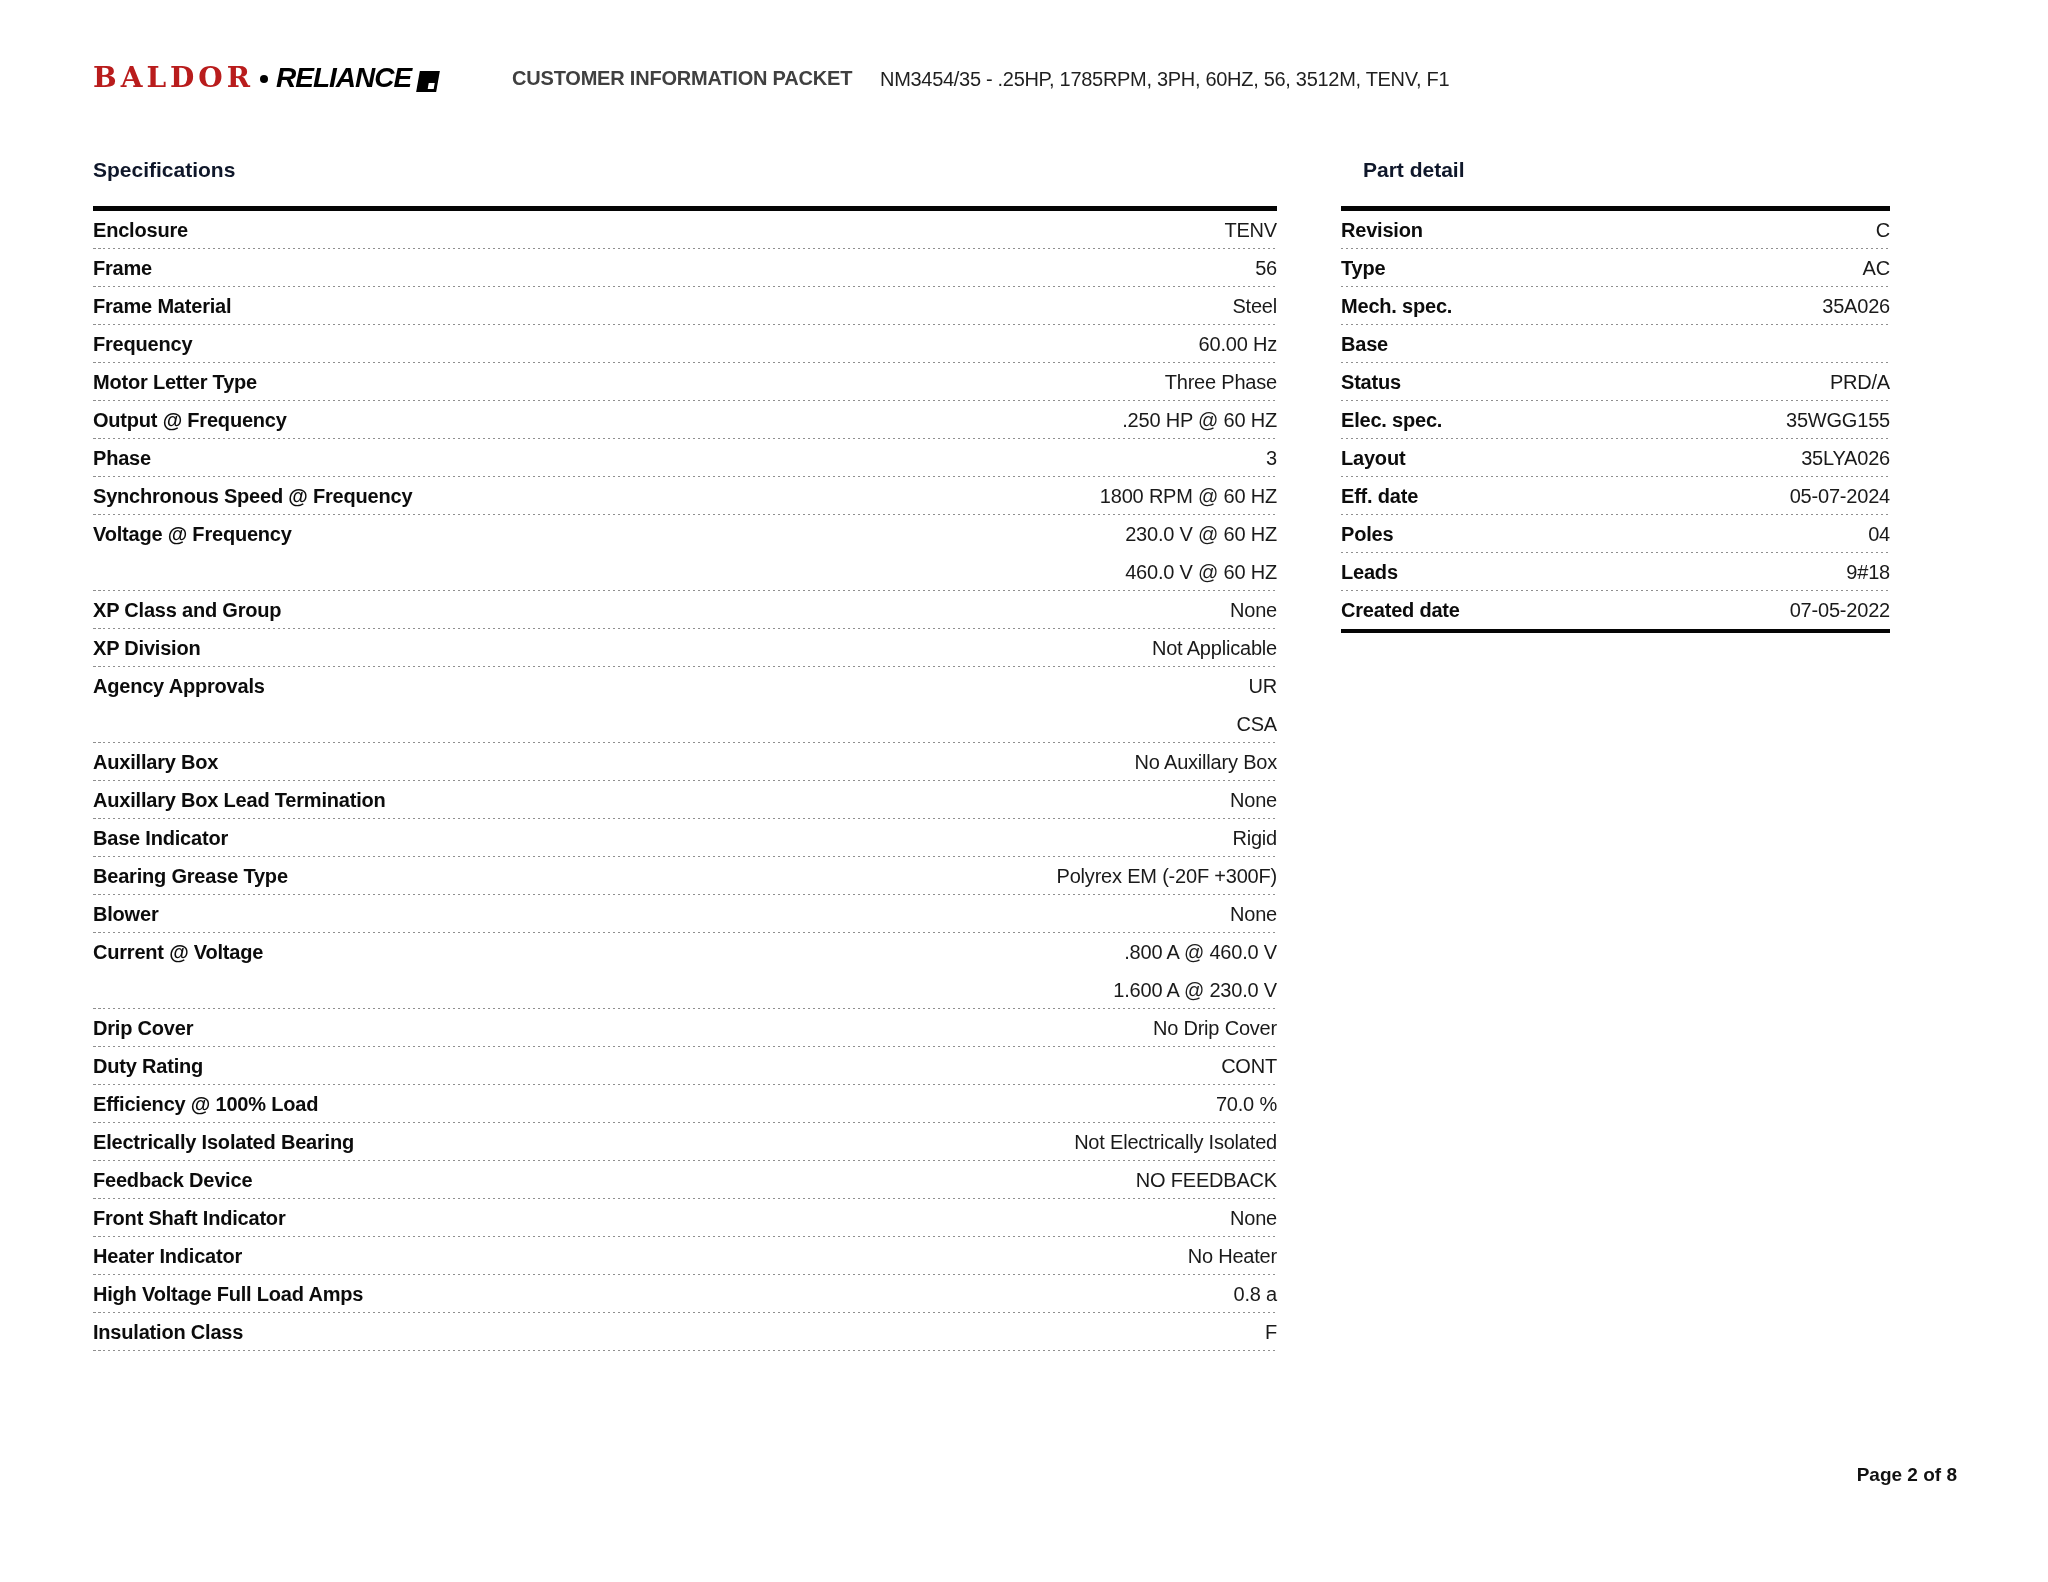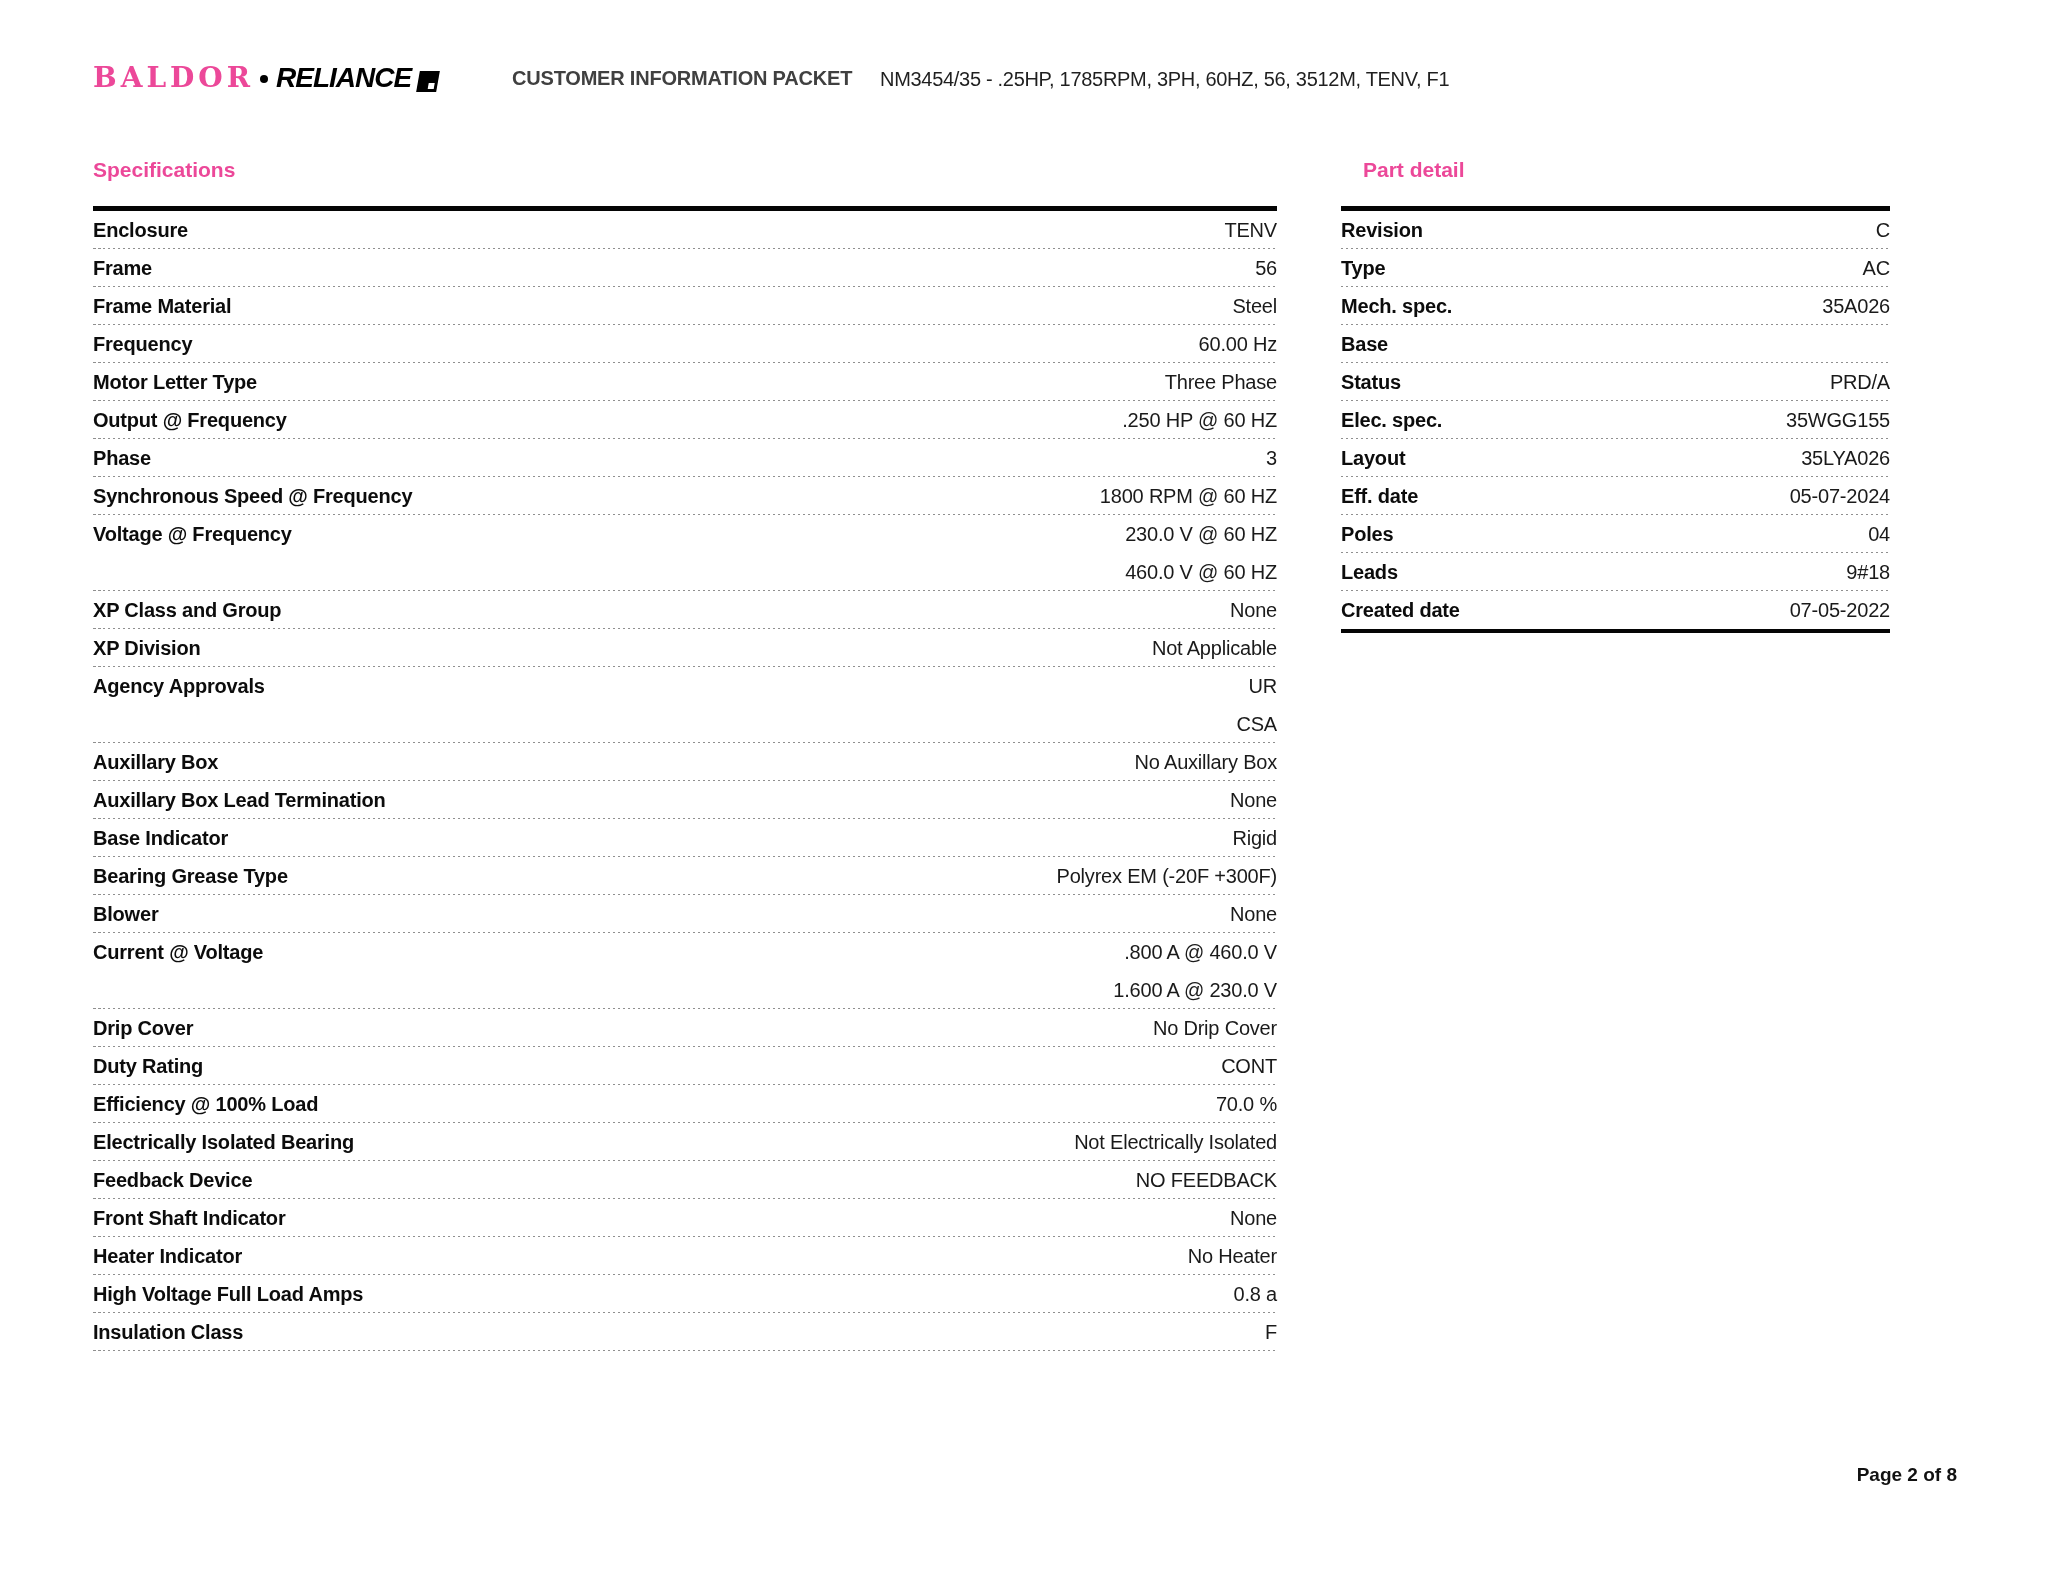--- a/index.html
+++ b/index.html
@@ -8,21 +8,21 @@
     background:#ffffff; color:#111;
     font-family:"Liberation Sans", sans-serif;
     overflow:hidden;
   }
 
   
   .header { position:absolute; left:93px; top:60px; height:36px; width:1870px; }
   .logo { position:absolute; left:0; top:2px; display:flex; align-items:center; height:32px; }
   .logo-baldor {
     font-family:"DejaVu Serif", serif; font-weight:bold; font-size:28px;
-    letter-spacing:4px; color:#ec4899; line-height:32px;
+    letter-spacing:4px; color:#b91c1c; line-height:32px;
   }
   .logo-dot { width:8px; height:8px; background:#000; border-radius:50%; margin:2px 8px 0 6px; }
   .logo-reliance {
     font-family:"Liberation Sans", sans-serif; font-weight:bold; font-style:italic;
     font-size:28px; letter-spacing:-1px; color:#000; line-height:32px;
   }
   .logo-mark {
     display:inline-block; width:20px; height:21px; background:#000;
     transform:skewX(-10deg); position:relative; margin-left:7px; margin-top:6px;
   }
@@ -33,21 +33,21 @@
     position:absolute; left:419px; top:0; line-height:36px;
     font-size:20px; font-weight:bold; letter-spacing:-0.2px; color:#404040; white-space:nowrap;
   }
   .product-line {
     position:absolute; left:787px; top:1px; line-height:36px;
     font-size:20px; font-weight:normal; letter-spacing:-0.3px; color:#1f1f1f; white-space:nowrap;
   }
 
   
   .section-title {
-    position:absolute; top:158px; font-size:21px; font-weight:bold; color:#ec4899;
+    position:absolute; top:158px; font-size:21px; font-weight:bold; color:#0f172a;
   }
   .section-title.spec { left:93px; }
   .section-title.part { left:1363px; }
 
   
   .t-table { position:absolute; top:206px; border-top:5px solid #050505; }
   .t-table.spec { left:93px;  width:1184px; }
   .t-table.part { left:1341px; width:549px; border-bottom:4px solid #050505; }
 
   .t-row {

